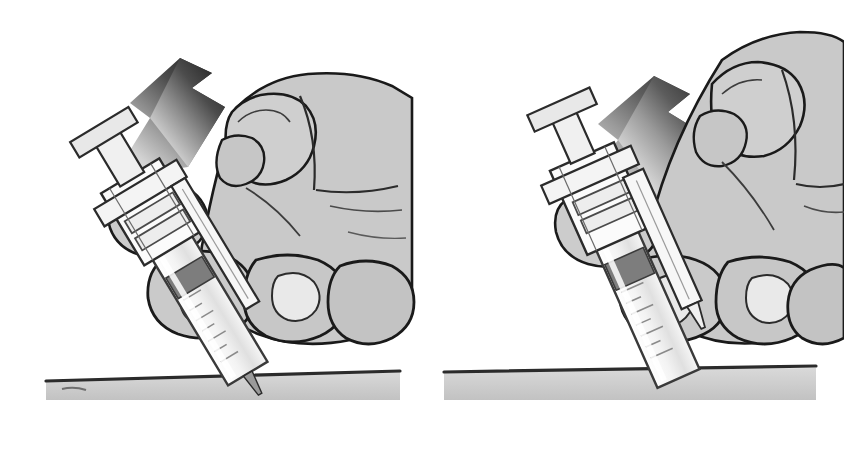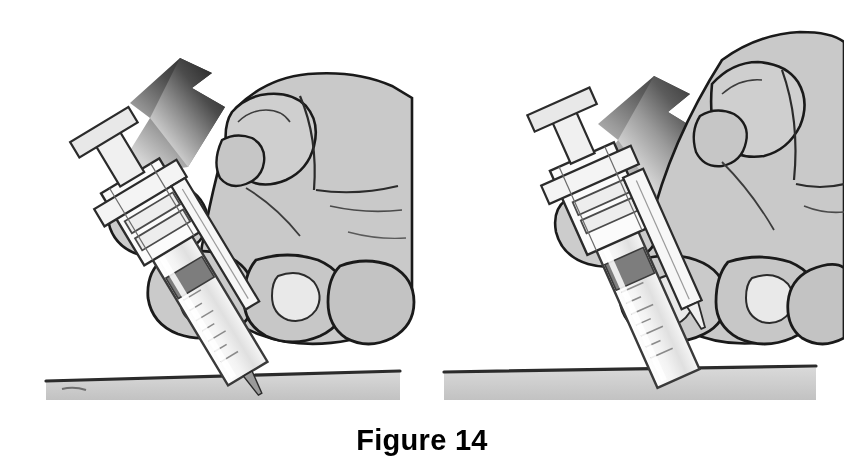--- a/index.html
+++ b/index.html
@@ -289,15 +289,14 @@
               <line x1="241" y1="194" x2="241" y2="324" stroke="#9a9a9a" stroke-width="1.2"></line>
             </g>
           </g>
 
         </g>
       </svg>
     </div>
 
   </div>
 
-  <div class="caption">Figure 14</div>
 
 </div>
 
 </body></html>

